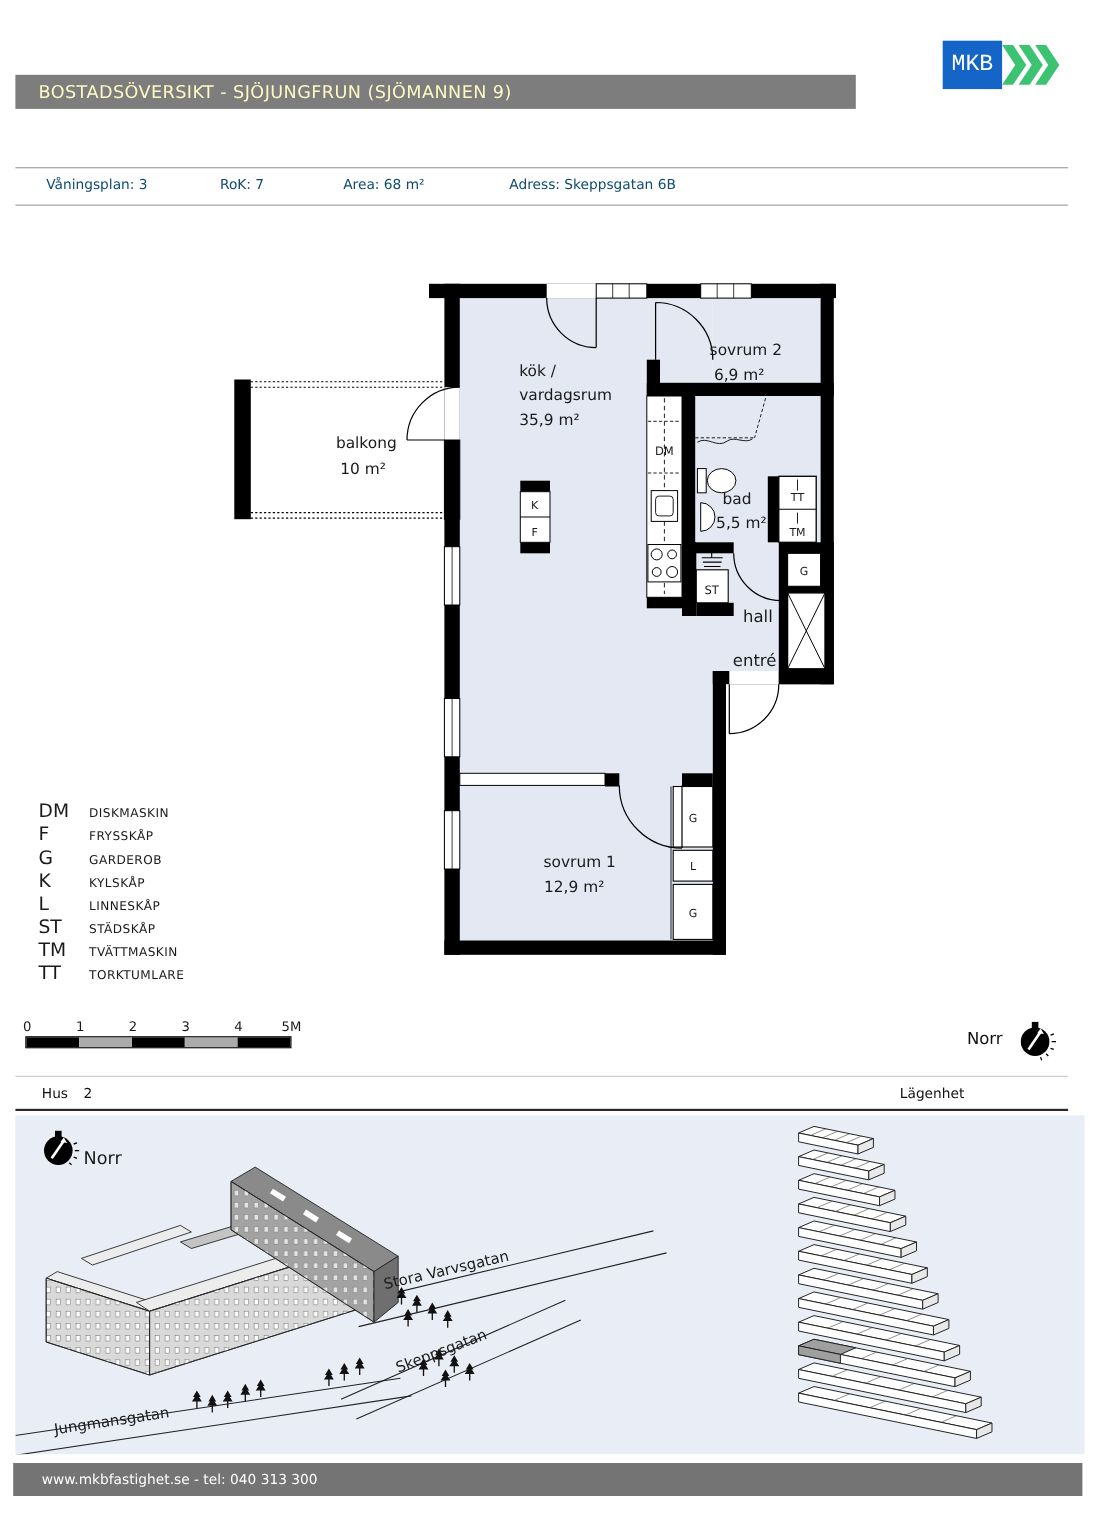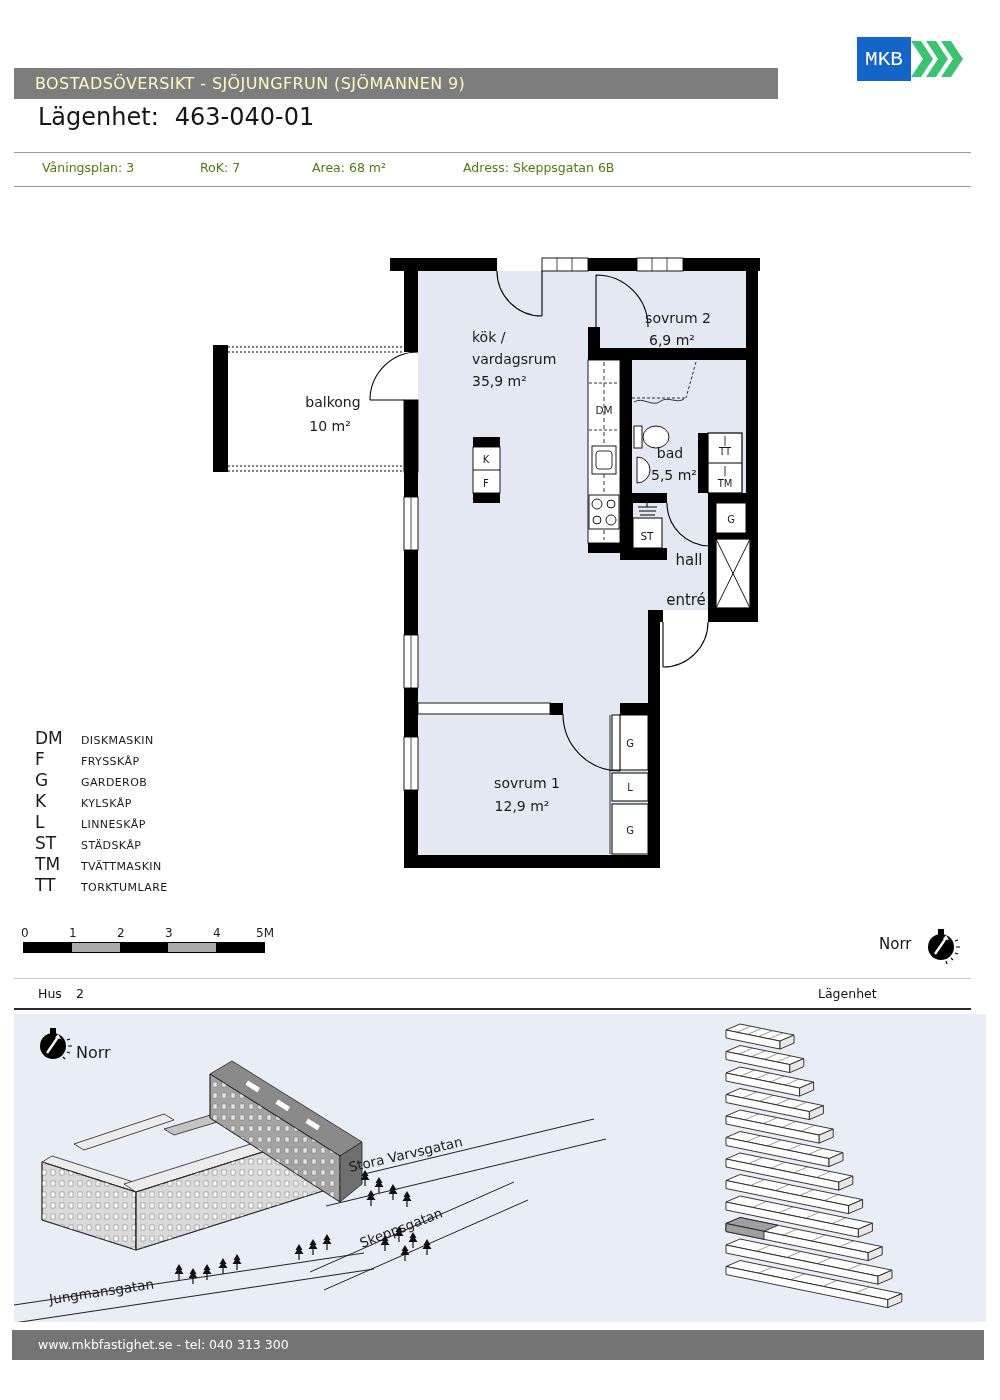--- a/index.html
+++ b/index.html
@@ -12,21 +12,21 @@
               letter-spacing:.4px;box-sizing:border-box;margin-top:24px;}
   #logo{left:857px;top:37px;width:122px;height:44px;display:flex;}
   #logo-blue{width:54px;height:44px;background:#1565c8;color:#fff;display:flex;
              align-items:center;justify-content:center;
              font-family:Liberation Mono, monospace;font-size:21px;}
   
   #apt-title{left:38px;top:103px;font-size:24px;color:#151515;}
   #apt-title .num{margin-left:16px;}
   .hline{height:1px;background:#9a9a9a;}
   
-  .info-item{top:160px;font-size:12.5px;color:#4d7c0f;}
+  .info-item{top:160px;font-size:12.5px;color:#0c4a6e;}
   
   .leg-row{left:35px;width:260px;height:21px;display:flex;align-items:baseline;}
   .leg-abbr{width:46px;font-size:17px;color:#1a1a1a;}
   .leg-label{font-size:11px;letter-spacing:.4px;color:#1a1a1a;}
   
   #scale-labels span{position:absolute;font-size:12px;color:#1a1a1a;}
   #scale-bar{left:24px;top:943px;width:240px;height:9px;outline:1px solid #000;display:flex;}
   #scale-bar div{width:48px;height:9px;}
   .seg-b{background:#000;} .seg-g{background:#ababab;}
   #norr-top-label{left:879px;top:935px;font-size:15px;}
@@ -53,23 +53,20 @@
     <div id="logo-blue">MKB</div>
     <svg width="56" height="44" viewBox="0 0 56 44">
       <g fill="#3cc371">
         <polygon points="0,4 10,4 22,22 10,40 0,40 12,22"></polygon>
         <polygon points="15,4 25,4 37,22 25,40 15,40 27,22"></polygon>
         <polygon points="30,4 40,4 52,22 40,40 30,40 42,22"></polygon>
       </g>
     </svg>
   </div>
 
-  <div class="abs" id="apt-title">
-    <span>Lägenhet:</span><span class="num">463-040-01</span>
-  </div>
 
   <div class="abs hline" style="left:14px;top:152px;width:957px;"></div>
   <span class="abs info-item" style="left:42px">Våningsplan: 3</span>
   <span class="abs info-item" style="left:200px">RoK: 7</span>
   <span class="abs info-item" style="left:312px">Area: 68 m²</span>
   <span class="abs info-item" style="left:463px">Adress: Skeppsgatan 6B</span>
   <div class="abs hline" style="left:14px;top:186px;width:957px;"></div>
 
   <svg class="abs" style="left:200px;top:250px;" width="580" height="630" viewBox="0 0 580 630">
 

